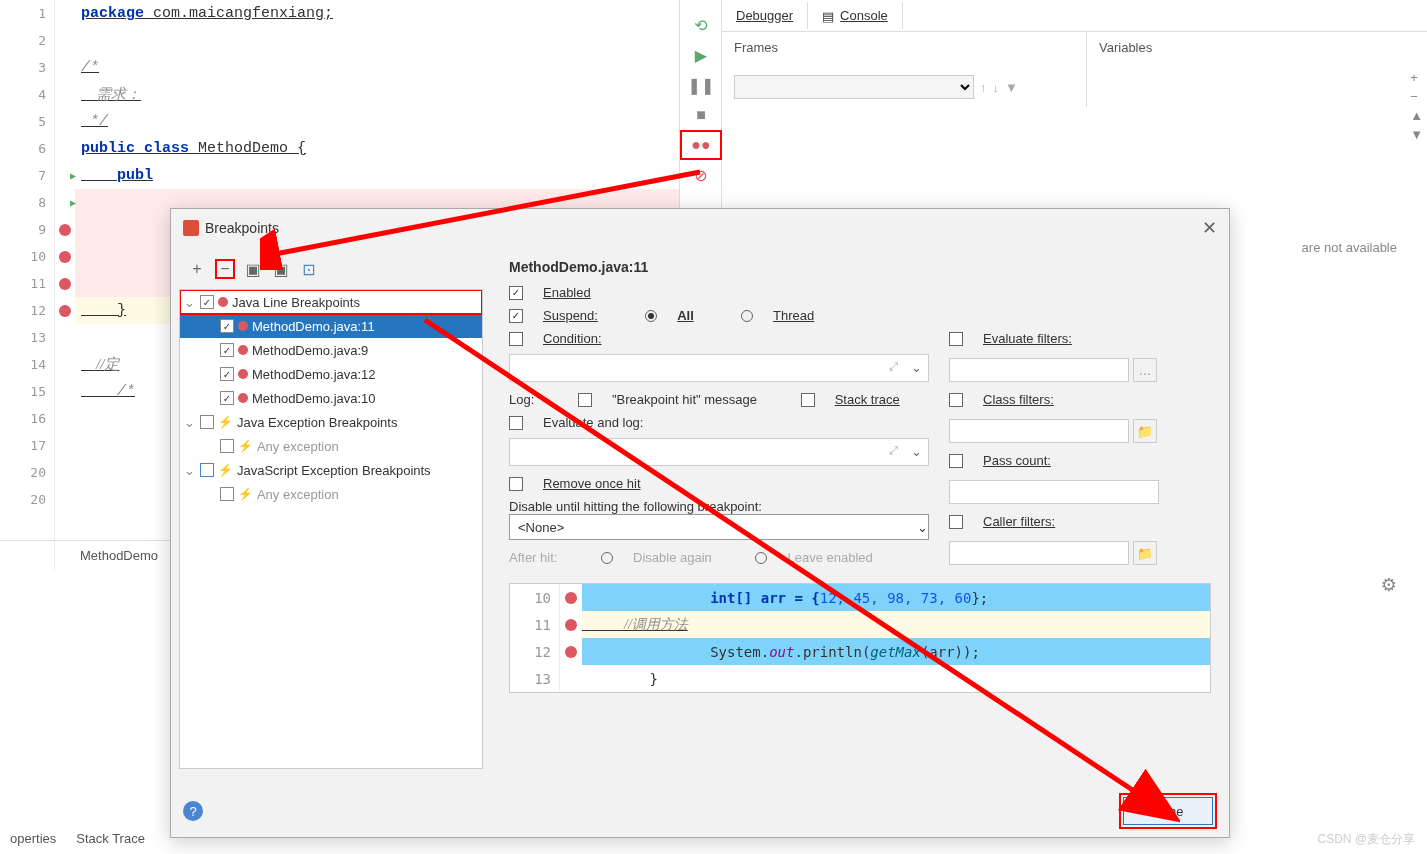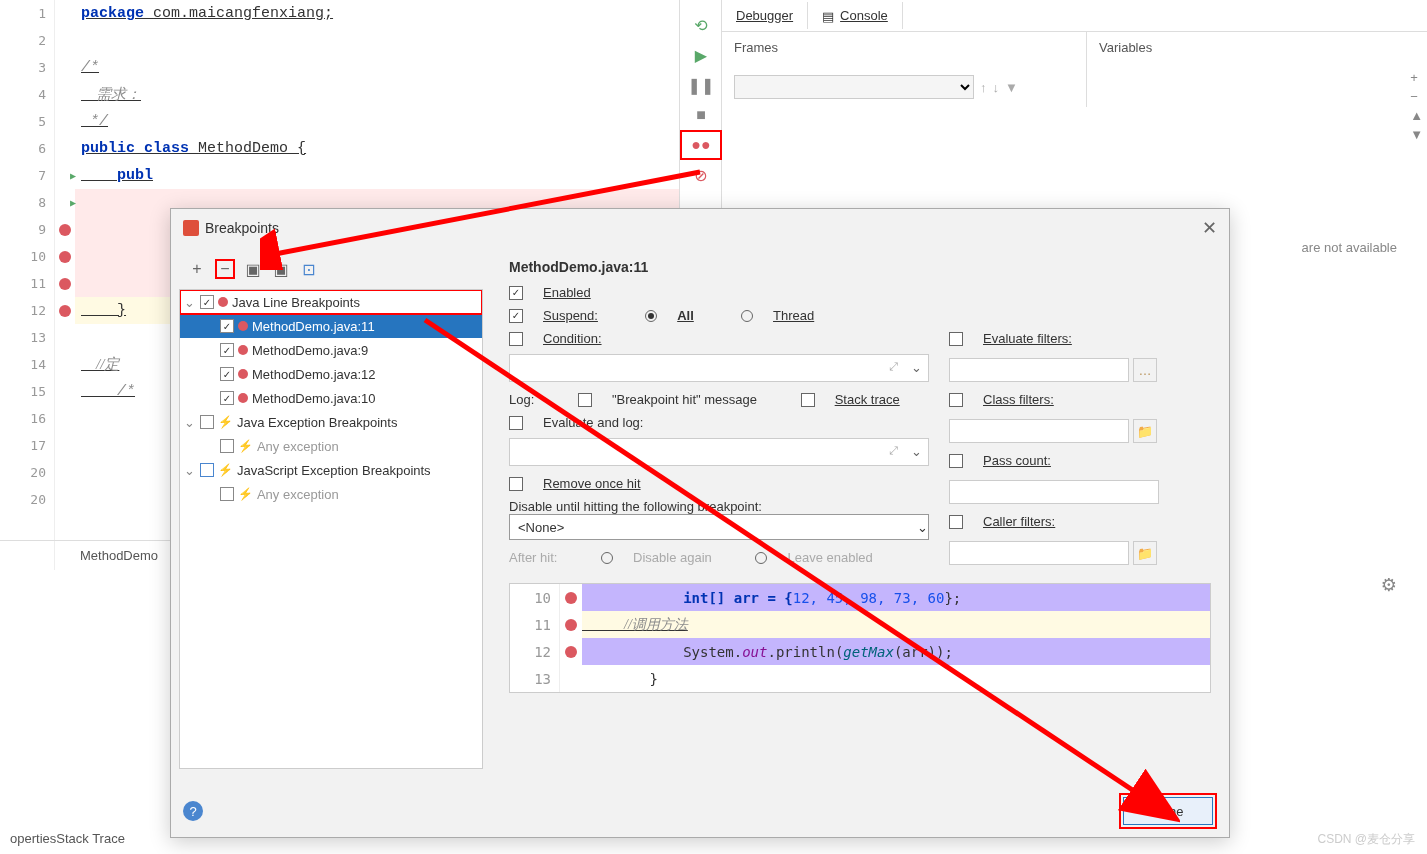--- a/index.html
+++ b/index.html
@@ -78,27 +78,27 @@
 .folder-btn { width: 24px; height: 24px; border: 1px solid #ccc; margin-left: 4px; display: inline-flex; align-items: center; justify-content: center; color: #b9935a; }
 .sel-box { width: 420px; height: 26px; border: 1px solid #999; background: #fff; padding-left: 8px; display: flex; align-items: center; justify-content: space-between; }
 .disabled-txt { color: #aaa; }
 .code-preview { border: 1px solid #ccc; background: #fff; height: 110px; margin-top: 10px; display: flex; font-family: Consolas, monospace; font-size: 14px; }
 .cp-gutter { width: 50px; background: #fff; border-right: 1px solid #eee; }
 .cp-row { height: 27px; display: flex; align-items: center; justify-content: flex-end; padding-right: 8px; color: #999; }
 .cp-bp { width: 22px; }
 .cp-bp-row { height: 27px; display: flex; align-items: center; justify-content: center; }
 .cp-code { flex: 1; }
 .cp-line { height: 27px; display: flex; align-items: center; white-space: pre; }
-.cp-line.hl-pink { background: #c4b5fd; }
+.cp-line.hl-pink { background: #7dd3fc; padding-left: 27px; }
 .cp-line.hl-yellow { background: #fffae3; text-decoration: underline; }
 .dialog-footer { height: 48px; display: flex; align-items: center; justify-content: space-between; padding: 0 12px; }
 .help-icon { width: 20px; height: 20px; border-radius: 50%; background: #4a86cf; color: #fff; display: flex; align-items: center; justify-content: center; font-size: 13px; }
 .done-btn { width: 90px; height: 28px; border: 1px solid #2675bf; background: #e8f0fa; display: flex; align-items: center; justify-content: center; }
 .done-wrap { border: 2px solid red; padding: 2px; }
-.bottom-tabs { position: absolute; left: 0; bottom: 8px; display: flex; padding-left: 10px; color: #555; }
+.bottom-tabs { position: absolute; left: 0; bottom: 8px; display: flex; gap: 20px; padding-left: 10px; color: #555; }
 .watermark { position: absolute; right: 12px; bottom: 6px; color: #ccc; font-size: 12px; }
 .settings-icon { position: absolute; right: 30px; top: 574px; color: #888; font-size: 18px; }
 svg.arrow-red { position: absolute; pointer-events: none; }
 </style>
 </head>
 <body>
 
 <div class="editor-area">
   <div class="gutter">
     <div class="gutter-row">

